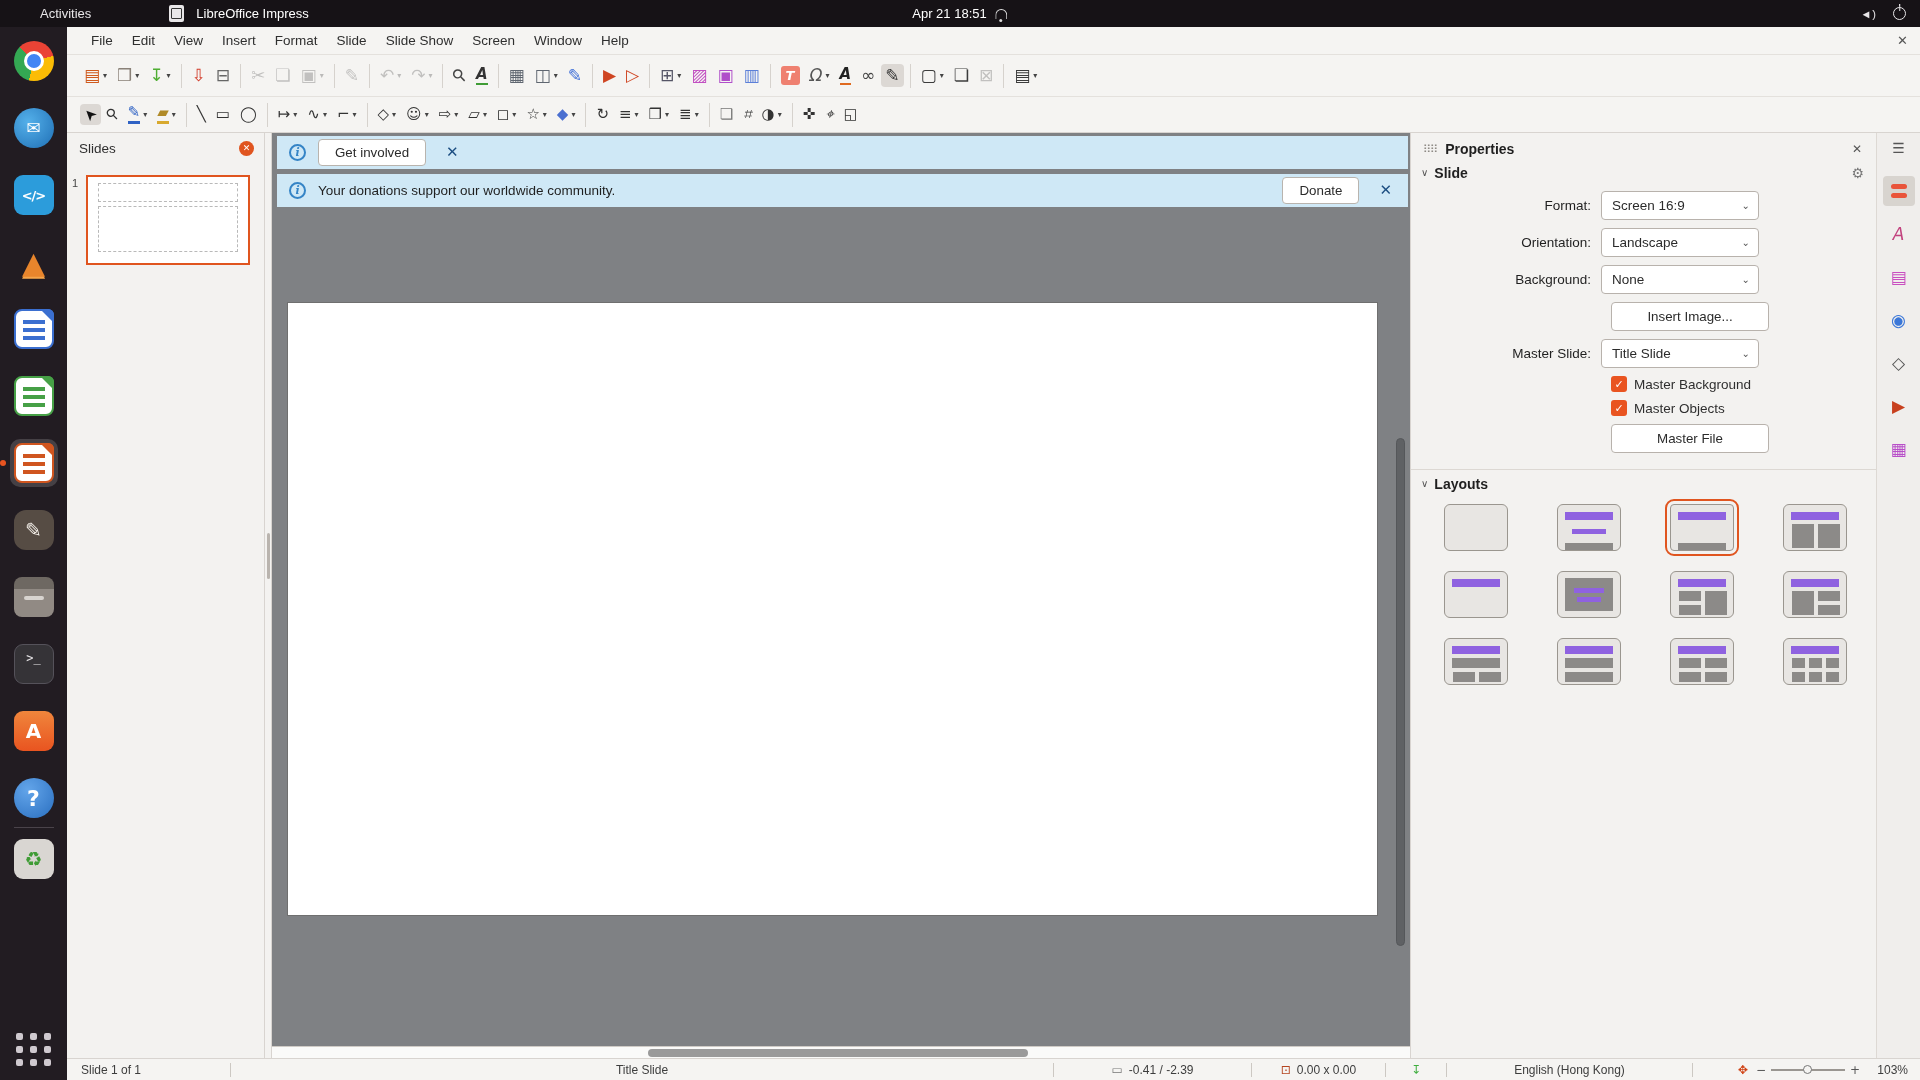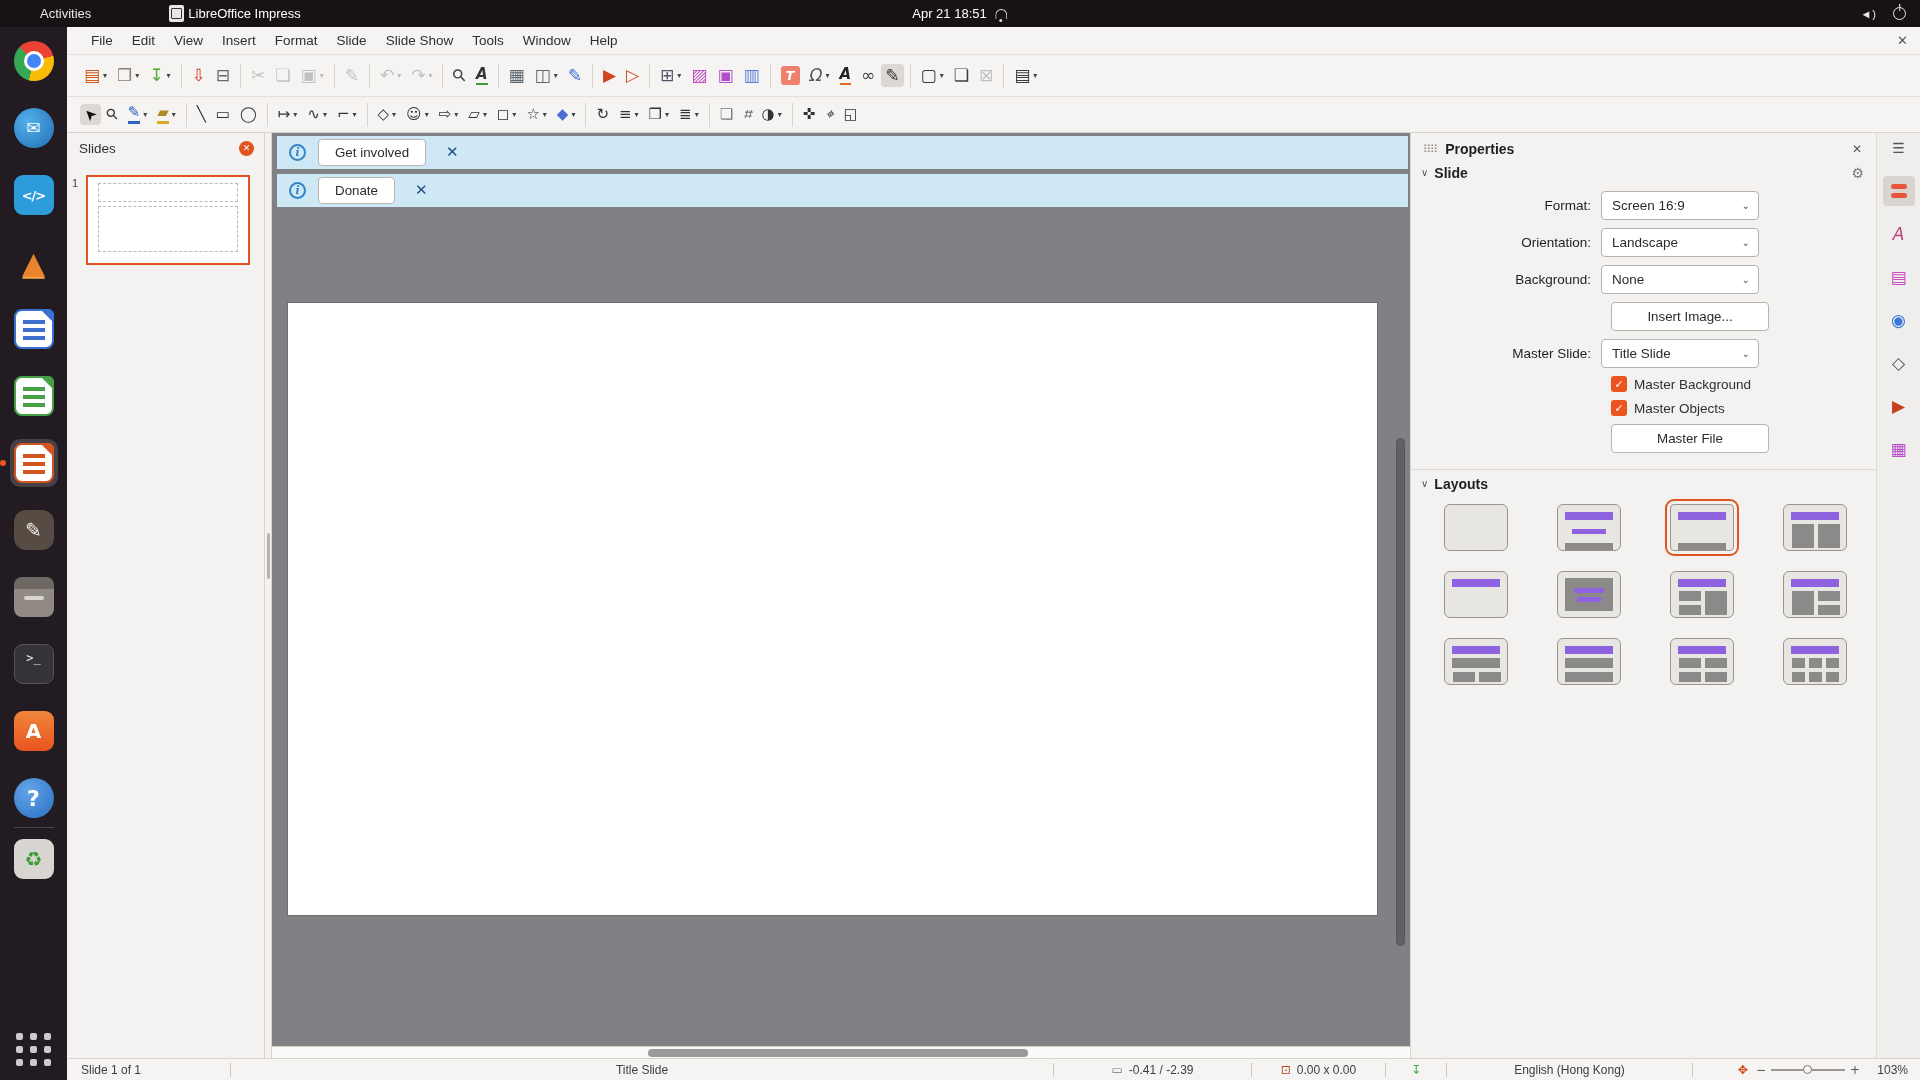--- a/index.html
+++ b/index.html
@@ -4,21 +4,21 @@
 <style>
   *{margin:0;padding:0;box-sizing:border-box;}
   html,body{width:1920px;height:1080px;overflow:hidden;background:#000;}
   body{font-family:"Liberation Sans",sans-serif;font-size:13.5px;color:#2f2f2f;}
   #screen{position:relative;width:1920px;height:796px;background:#1a161a;}
   .ico{font-family:"DejaVu Sans",sans-serif;font-style:normal;line-height:1;}
 
   
   #topbar{position:absolute;left:0;top:0;width:1920px;height:27px;background:#161216;color:#e8e6e8;display:flex;align-items:center;font-size:13px;}
   #tb-activities{margin-left:40px;}
-  #tb-app{display:flex;align-items:center;gap:4px;margin-left:78px;color:#fff;}
+  #tb-app{display:flex;align-items:center;gap:12px;margin-left:78px;color:#fff;}
   #tb-appico{width:15px;height:17px;background:#e8e6e8;border-radius:2px;position:relative;}
   #tb-appico::after{content:"";position:absolute;inset:3px 2px;border:1px solid #333;border-radius:1px;}
   #tb-clock{position:absolute;left:50%;transform:translateX(-50%);display:flex;align-items:center;gap:9px;color:#fff;}
   .bell{width:12px;height:10px;border:1.5px solid #ddd;border-bottom:none;border-radius:6px 6px 0 0;position:relative;}
   .bell::after{content:"";position:absolute;left:3px;bottom:-3px;width:3px;height:3px;background:#ddd;border-radius:50%;}
   #tb-right{position:absolute;right:14px;display:flex;align-items:center;gap:16px;}
   .spk{font-size:11px;color:#e8e6e8;letter-spacing:1px;}
   .pwr{width:13px;height:13px;border:1.5px solid #e8e6e8;border-radius:50%;position:relative;}
   .pwr::after{content:"";position:absolute;left:50%;top:-4px;width:1.5px;height:7px;background:#161216;box-shadow:0 2px 0 0 #e8e6e8 inset;background:#e8e6e8;transform:translateX(-50%);}
 
@@ -246,21 +246,21 @@
 
 
     <div id="menubar">
       <span class="menu-item">File</span>
         <span class="menu-item">Edit</span>
         <span class="menu-item">View</span>
         <span class="menu-item">Insert</span>
         <span class="menu-item">Format</span>
         <span class="menu-item">Slide</span>
         <span class="menu-item">Slide Show</span>
-        <span class="menu-item">Tools</span>
+        <span class="menu-item">Screen</span>
         <span class="menu-item">Window</span>
         <span class="menu-item">Help</span>
       <span id="menu-close" class="ico">✕</span>
     </div>
 
     <div id="toolbar1" class="toolbar">
       <span class="tbtn" style="--c: #cf5a1e;">
           <i class="g" style="color: rgb(207, 90, 30);">▤</i>
           <i class="dd">▾</i>
         </span>
@@ -502,20 +502,21 @@
 
       <div id="center">
         <div id="notifs">
           <div class="notif">
             <span class="info-ico">i</span>
             <button class="nbtn">Get involved</button>
             <span class="nclose ico">✕</span>
           </div>
           <div class="notif">
             <span class="info-ico">i</span>
+            <span class="ntext">Your donations support our worldwide community.</span>
             <button class="nbtn">Donate</button>
             <span class="nclose ico">✕</span>
           </div>
         </div>
         <div id="workspace">
           <div id="page">
           </div>
           <div id="vscroll">
               <div class="vthumb"></div>
             </div>

